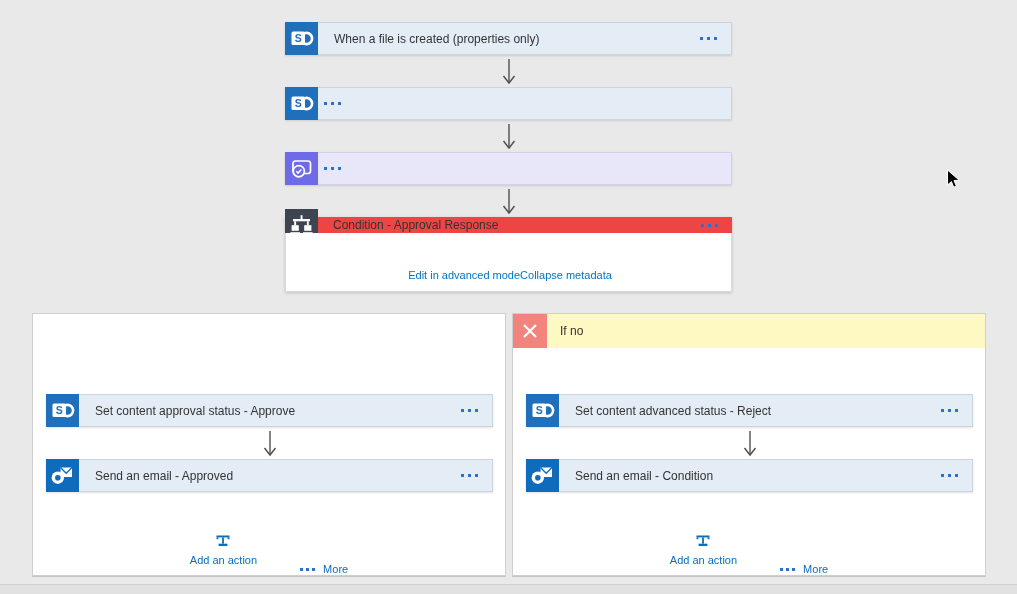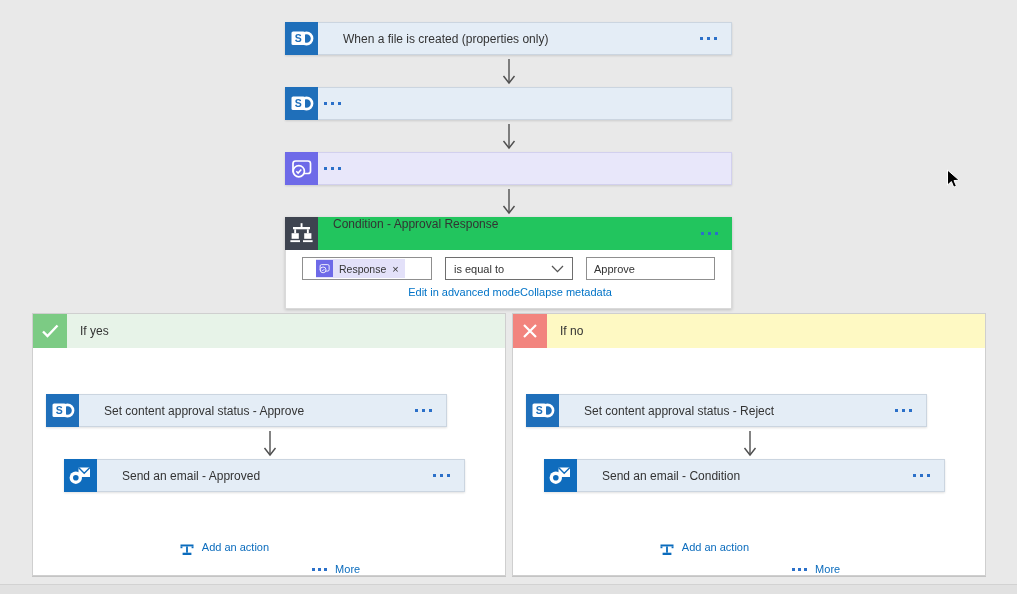--- a/index.html
+++ b/index.html
@@ -8,31 +8,31 @@
 
   .canvas { position:absolute; inset:0; width:1017px; height:594px; background:#E9E9E9; }
 
   
   .main-col { position:absolute; left:285px; top:22px; width:447px; }
 
   .card { height:33px; display:flex; align-items:center; background:#E4EDF6;
           border:1px solid #CBD5E0; box-shadow:0 1px 2px rgba(0,0,0,.12); cursor:pointer; }
   .card.approval { background:#E8E7FA; border-color:#D2D0EE; }
   .card .icon-box { width:33px; height:33px; flex:0 0 33px; margin:-1px 0 -1px -1px; }
-  .card .title { flex:1; font-size:12px; color:#333; padding-left:25px; white-space:nowrap;
+  .card .title { flex:1; font-size:12px; color:#333; padding-left:16px; white-space:nowrap;
                  overflow:hidden; text-overflow:ellipsis; }
 
   .dots { display:flex; gap:4px; align-items:center; padding:6px 14px 6px 6px; cursor:pointer; }
   .dots i { width:3px; height:3px; background:#2B70C9; display:block; }
 
   .arrow-wrap { height:32px; display:flex; justify-content:center; align-items:center; }
 
   
   .cond { box-shadow:0 1px 3px rgba(0,0,0,.18); }
-  .cond-header { height:33px; display:flex; background:#22c55e; cursor:pointer; }
+  .cond-header { height:16px; display:flex; align-items:center; background:#ef4444; cursor:pointer; }
   .cond-header .icon-box { width:33px; height:33px; flex:0 0 33px; }
   .cond-header .title { flex:1; font-size:12px; color:#333; padding-left:15px; }
   .cond-body { background:#fff; height:59px; border:1px solid #DADADA; border-top:none; position:relative; }
   .cond-row { position:absolute; left:16px; top:7px; display:flex; }
   .token-input { width:130px; height:23px; border:1px solid #8F8F8F; background:#fff;
                  display:flex; align-items:center; padding-left:13px; margin-right:13px; cursor:text; }
   .token-pill { display:inline-flex; align-items:center; background:#E3E1F9; height:19px;
                 padding:0 6px 0 0; cursor:pointer; }
   .token-pill .tok-icon { width:17px; height:17px; margin-right:6px; }
   .token-pill .tok-label { font-size:10.5px; color:#333; margin-right:6px; }
@@ -50,29 +50,29 @@
   .branch { position:absolute; top:313px; width:474px; height:263px; background:#fff;
             border:1px solid #CFCFCF; box-shadow:0 1px 0 #C4C4C4; }
   .branch.yes { left:32px; }
   .branch.no  { left:512px; }
   .branch-header { height:34px; display:flex; align-items:center; cursor:pointer; }
   .branch.yes .branch-header { background:#E7F3E8; }
   .branch.no  .branch-header { background:#fef9c3; }
   .branch-header .icon-box { width:34px; height:34px; flex:0 0 34px; }
   .branch-header .blabel { font-size:12px; color:#333; padding-left:13px; }
 
-  .b-card { position:absolute; left:13px; width:401px; }
+  .b-card { position:absolute; left:13px; width:447px; }
   .b-card1 { top:80px; }
   .b-arrow { position:absolute; left:13px; width:447px; top:113px; height:32px;
              display:flex; justify-content:center; align-items:center; }
-  .b-card2 { top:145px;margin-left:18px; }
+  .b-card2 { top:145px; }
 
   .b-footer { position:absolute; left:0; right:0; top:226px; height:18px; display:flex;
               justify-content:center; align-items:center; gap:43px; }
-  .add-action { display:flex; gap:6px; cursor:pointer; }
+  .add-action { display:flex; align-items:center; gap:6px; cursor:pointer;flex-direction:column; }
   .add-action .lbl { font-size:11px; color:#0B6CBD; }
   .more-btn { display:flex; align-items:center; gap:8px; cursor:pointer;margin-top:40px; }
   .more-btn .mdots { display:flex; gap:3px; }
   .more-btn .mdots i { width:3px; height:3px; background:#2B70C9; display:block; }
   .more-btn .lbl { font-size:11px; color:#0B6CBD; }
 
   .bottom-strip { position:absolute; left:0; top:584px; width:1017px; height:10px;
                   background:#E1E1E1; border-top:1px solid #D2D2D2; }
 
   .cursor { position:absolute; left:946px; top:169px; pointer-events:none; }
@@ -188,54 +188,29 @@
             <use href="#cond-icon"></use>
           </svg>
         <span class="title">Condition - Approval Response</span>
         <span class="dots">
             <i></i>
             <i></i>
             <i></i>
           </span>
       </div>
       <div class="cond-body">
-        <div class="cond-row">
-          <div class="token-input">
-            <span class="token-pill">
-              <svg class="tok-icon" viewBox="0 0 33 33">
-                  <use href="#ap-icon"></use>
-                </svg>
-              <span class="tok-label">Response</span>
-              <span class="tok-x">×</span>
-            </span>
-          </div>
-          <div class="op-dd">
-            <span>is equal to</span>
-            <svg width="13" height="8" viewBox="0 0 13 8">
-              <path d="M1 1 L6.5 6.6 L12 1" stroke="#555" stroke-width="1.3" fill="none"></path>
-            </svg>
-          </div>
-          <input class="val-input" type="text" value="Approve" style="">
-        </div>
         <div class="cond-links">
           <a class="link">Edit in advanced mode</a>
           <a class="link">Collapse metadata</a>
         </div>
       </div>
     </div>
   </div>
 
   <div class="branch yes">
-    <div class="branch-header">
-      <svg class="icon-box" viewBox="0 0 34 34">
-        <rect width="34" height="34" fill="#7CCB84"></rect>
-        <path d="M10 17.5 l4.5 4.5 L24.5 11.5" stroke="#fff" stroke-width="2.4" fill="none"></path>
-      </svg>
-      <span class="blabel">If yes</span>
-    </div>
 
     <div class="card b-card b-card1">
       <svg class="icon-box" viewBox="0 0 33 33">
           <use href="#sp-icon"></use>
         </svg>
       <span class="title">Set content approval status - Approve</span>
       <span class="dots">
           <i></i>
           <i></i>
           <i></i>
@@ -284,21 +259,21 @@
         <rect width="34" height="34" fill="#F2847E"></rect>
         <path d="M11 11 L23 23 M23 11 L11 23" stroke="#fff" stroke-width="2.2" fill="none"></path>
       </svg>
       <span class="blabel">If no</span>
     </div>
 
     <div class="card b-card b-card1">
       <svg class="icon-box" viewBox="0 0 33 33">
           <use href="#sp-icon"></use>
         </svg>
-      <span class="title">Set content approval status - Reject</span>
+      <span class="title">Set content advanced status - Reject</span>
       <span class="dots">
           <i></i>
           <i></i>
           <i></i>
         </span>
     </div>
 
     <div class="b-arrow">
       <svg width="16" height="27" viewBox="0 0 16 27">
           <use href="#down-arrow"></use>

